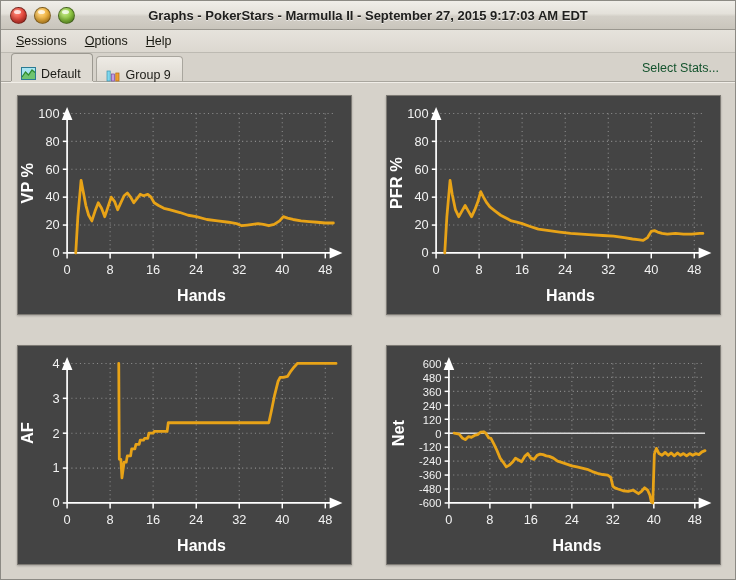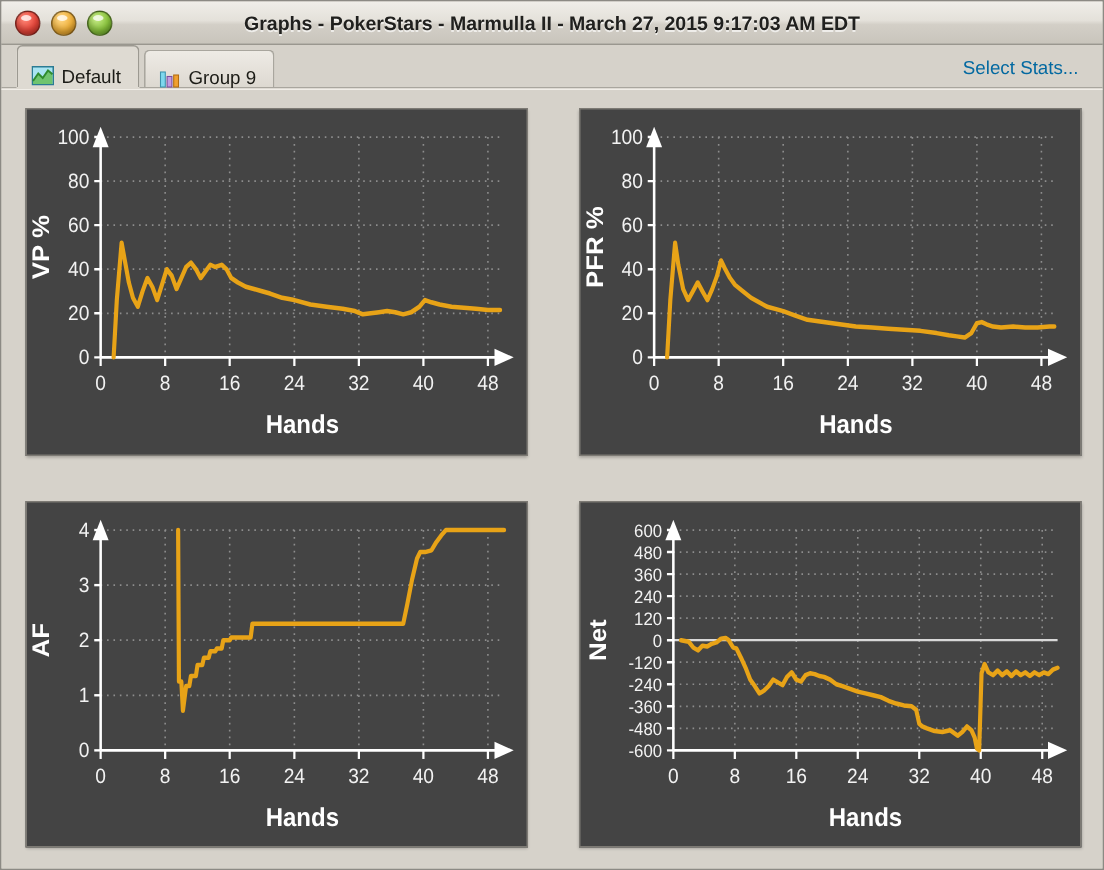--- a/index.html
+++ b/index.html
@@ -91,21 +91,21 @@
   .tab.active {
     background: #dedad2;
     border-color: #9c9991;
     height: 28px;
     z-index: 3;
     box-shadow: 0 1px 0 #dedad2;
   }
   .tab-icon { width: 15px; height: 13px; display:block; }
   #select-stats {
     position: absolute; right: 16px; bottom: 6px;
-    font-size: 12.5px; color: #0369a1;
+    font-size: 12.5px; color: #14532d;
     cursor: pointer;
   }
   
   #client {
     flex: 1 1 auto;
     background: #d6d2ca;
     border-top: 1px solid #f1eee8;
     position: relative;
     padding: 12px 14px 14px 16px;
     box-sizing: border-box;
@@ -148,23 +148,28 @@
 <body>
 
 <div id="window">
 
   <div id="titlebar">
     <div id="traffic">
       <div class="light red"></div>
       <div class="light amber"></div>
       <div class="light green"></div>
     </div>
-    <div id="title-text">Graphs - PokerStars - Marmulla II - March 27, 2015 9:17:03 AM EDT</div>
+    <div id="title-text">Graphs - PokerStars - Marmulla II - September 27, 2015 9:17:03 AM EDT</div>
   </div>
 
+  <div id="menubar">
+    <div class="menu-item"><u>S</u><span>essions</span></div>
+    <div class="menu-item"><u>O</u><span>ptions</span></div>
+    <div class="menu-item"><u>H</u><span>elp</span></div>
+  </div>
 
   <div id="tabstrip">
     <div class="tab active">
       <span class="tab-icon">
         <svg viewBox="0 0 15 13" width="15" height="13">
           <rect x="0.5" y="0.5" width="14" height="12" fill="#a9e4f2" stroke="#2b7b93" stroke-width="1"></rect>
           <path d="M1 10 L4.5 5 L7.5 8 L11 3 L14 5.5 L14 12 L1 12 Z" fill="#6fc46f"></path>
           <path d="M1 10 L4.5 5 L7.5 8 L11 3 L14 5.5" fill="none" stroke="#2e8b2e" stroke-width="1.3"></path>
         </svg>
       </span>

